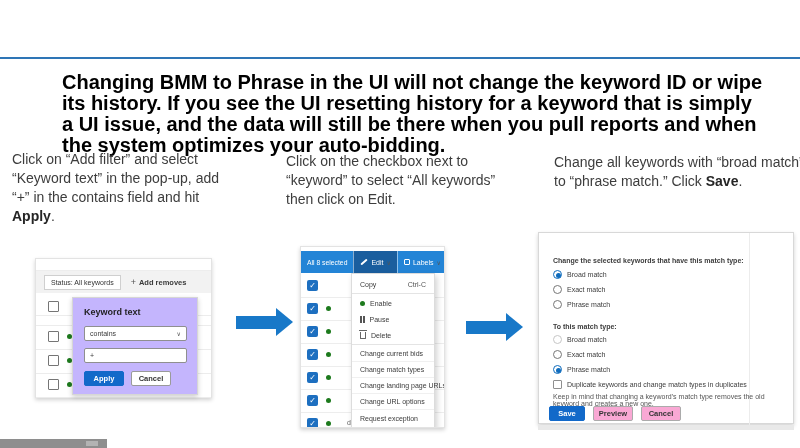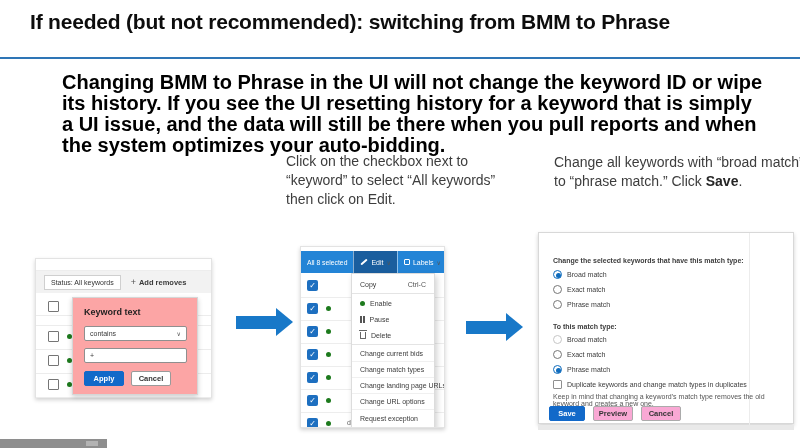--- a/index.html
+++ b/index.html
@@ -23,21 +23,21 @@
   .shot1 { left:35px; top:258px; width:177px; height:140px; }
   .s1-topstrip { position:absolute; left:0; top:0; width:100%; height:12px; background:#fff; border-bottom:1px solid #ededed; }
   .s1-bar { position:absolute; left:0; top:12px; width:100%; height:22px; background:#f2f2f2; display:flex; align-items:center; padding-left:8px; gap:10px; }
   .chip { background:#fff; border:1px solid #cfcfcf; font-size:7px; color:#333; padding:3px 6px; white-space:nowrap; }
   .addfilter { font-size:7.5px; color:#3a3a3a; font-weight:700; display:flex; align-items:center; gap:3px; white-space:nowrap; }
   .addfilter .plus { font-weight:400; font-size:9px; color:#555; }
   .sep { position:absolute; left:0; width:100%; height:1px; background:#ececec; }
   .cb { position:absolute; width:11px; height:11px; border:1.5px solid #757575; border-radius:1px; background:#fff; }
   .dotg { position:absolute; width:5px; height:5px; border-radius:50%; background:#1d7a1d; }
 
-  .popup { position:absolute; left:36px; top:38px; width:126px; height:98px; background:#fca5a5; border:1px solid #d6d6d6; box-shadow:0 2px 5px rgba(0,0,0,0.2); z-index:5; padding:9px 11px; }
+  .popup { position:absolute; left:36px; top:38px; width:126px; height:98px; background:#c4b5fd; border:1px solid #d6d6d6; box-shadow:0 2px 5px rgba(0,0,0,0.2); z-index:5; padding:9px 11px; }
   .popup-title { font-size:9px; font-weight:700; color:#1f1f1f; }
   .field { width:103px; height:15px; border:1px solid #8f8f8f; border-radius:2px; background:#fff; font-size:7px; color:#3a3a3a; display:flex; align-items:center; padding:0 5px; }
   .field.sel { margin-top:9px; justify-content:space-between; }
   .field.inp { margin-top:7px; }
   .chev { font-size:6px; color:#555; }
   .popup-btns { display:flex; gap:7px; margin-top:8px; }
   .btn-blue { background:#1269c9; color:#fff; border:1px solid #1269c9; font-size:7.5px; font-weight:700; width:40px; height:15px; display:flex; align-items:center; justify-content:center; border-radius:2px; }
   .btn-white { background:#fff; color:#333; border:1px solid #9a9a9a; font-size:7.5px; font-weight:700; width:40px; height:15px; display:flex; align-items:center; justify-content:center; border-radius:2px; }
 
   
@@ -90,24 +90,24 @@
 
   
   .scrub { position:absolute; left:0; top:439px; width:107px; height:9px; background:#8e8e8e; }
   .scrub .mark { position:absolute; left:86px; top:2px; width:12px; height:5px; background:#b3b3b3; }
 </style>
 </head>
 <body>
 
 <div class="slide">
 
-  <div class="title">If needed (but not recommended): switching from BMM to Phrase</div>
   <div class="accent-line"></div>
   <div class="intro">Changing BMM to Phrase in the UI will not change the keyword ID or wipe its history. If you see the UI resetting history for a keyword that is simply a UI issue, and the data will still be there when you pull reports and when the system optimizes your auto-bidding.</div>
 
+  <div class="step step1"><span>Click on “Add filter” and select “Keyword text” in the pop-up, add “+” in the contains field and hit </span><b>Apply</b><span>.</span></div>
   <div class="step step2"><span>Click on the checkbox next to “keyword” to select “All keywords” then click on Edit.</span><b></b><span></span></div>
   <div class="step step3"><span>Change all keywords with “broad match” to “phrase match.” Click </span><b>Save</b><span>.</span></div>
 
   <div class="card shot1">
     <div class="s1-topstrip"></div>
     <div class="s1-bar">
       <span class="chip">Status: All keywords</span>
       <span class="addfilter">
           <span class="plus">+</span>
           <span>Add removes</span>

